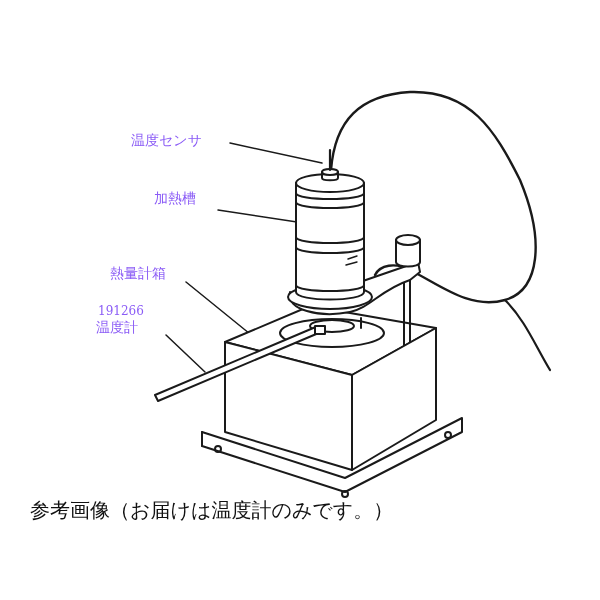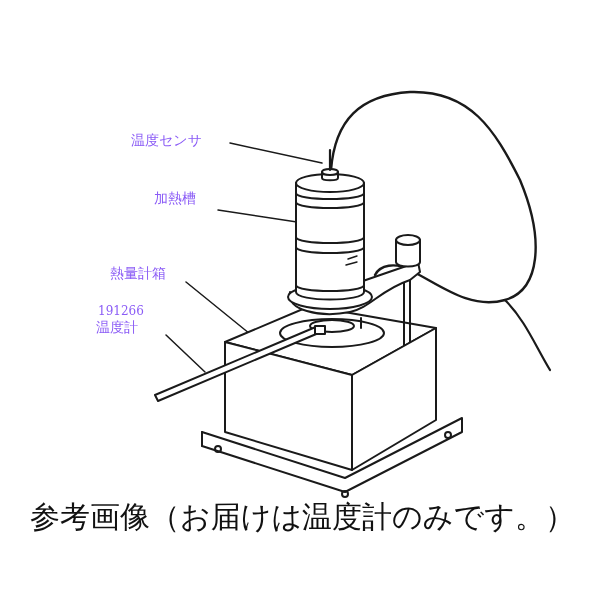--- a/index.html
+++ b/index.html
@@ -1,19 +1,19 @@
 <!DOCTYPE html>
 <html><head>
 <meta charset="utf-8">
 <style>
   html, body { margin:0; padding:0; background:#ffffff; }
   body { width:600px; height:600px; position:relative; overflow:hidden; font-family:"DejaVu Serif", serif; }
   svg { position:absolute; left:0; top:0; }
   .lbl { position:absolute; font-family:"DejaVu Serif", serif; color:#8b5cf6; font-size:14px; white-space:nowrap; line-height:1; }
-  .caption { position:absolute; left:30px; top:497px; font-family:"DejaVu Sans", sans-serif; font-size:30px; color:#111; white-space:nowrap; }
+  .caption { position:absolute; left:30px; top:497px; font-family:"DejaVu Sans", sans-serif; font-size:20px; color:#111; white-space:nowrap; }
 </style>
 </head>
 <body>
 
 <svg width="600" height="600" viewBox="0 0 600 600" fill="none" stroke="#1a1a1a" stroke-width="2" stroke-linejoin="round" stroke-linecap="round">
 
   <path d="M331 170 C 335 120, 360 95, 410 92 C 470 90, 495 130, 520 180 C 545 240, 540 290, 505 300 C 470 310, 440 285, 410 270 C 395 262, 380 265, 375 275" stroke-width="2.4"></path>
   <path d="M505 300 C 525 320, 535 345, 550 370" stroke-width="2.2"></path>
 
   <line x1="230" y1="143" x2="322" y2="163" stroke-width="1.5"></line>

